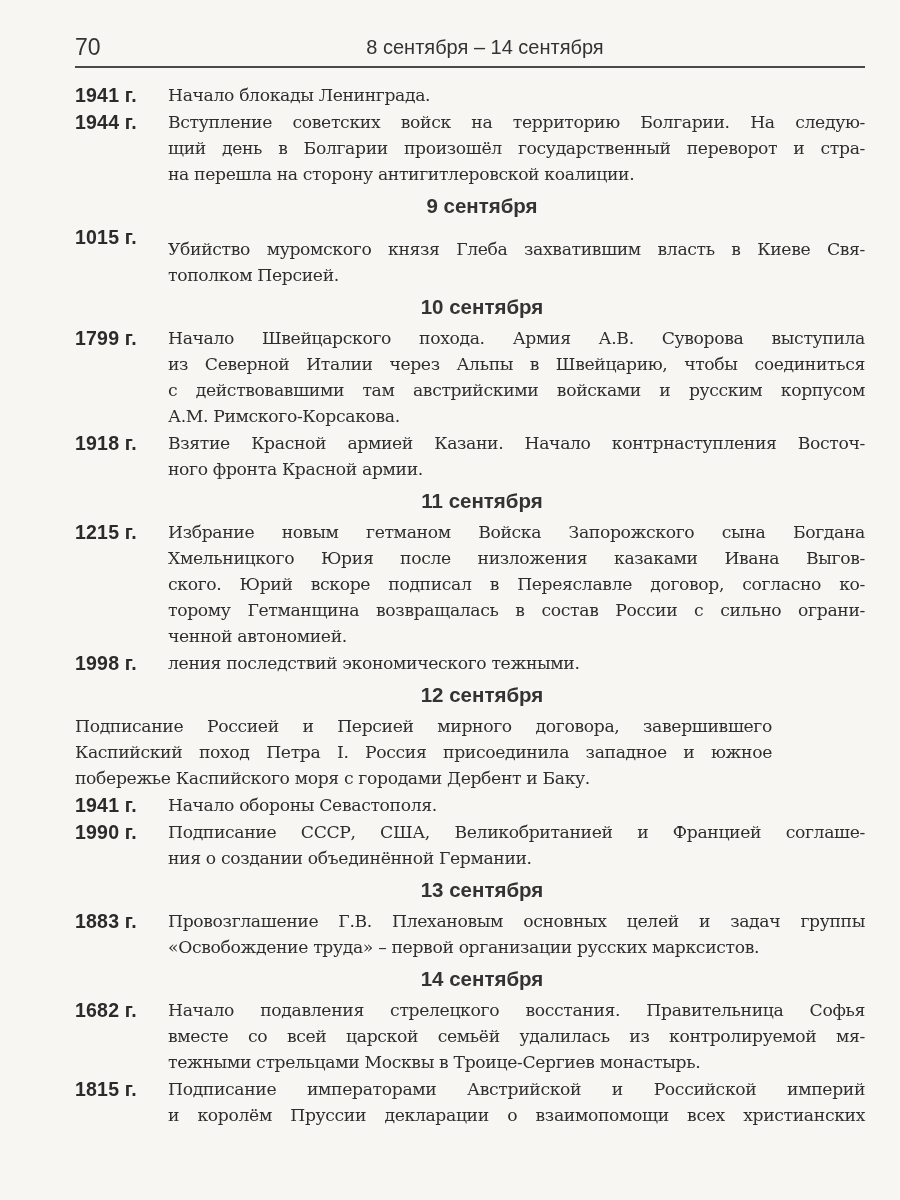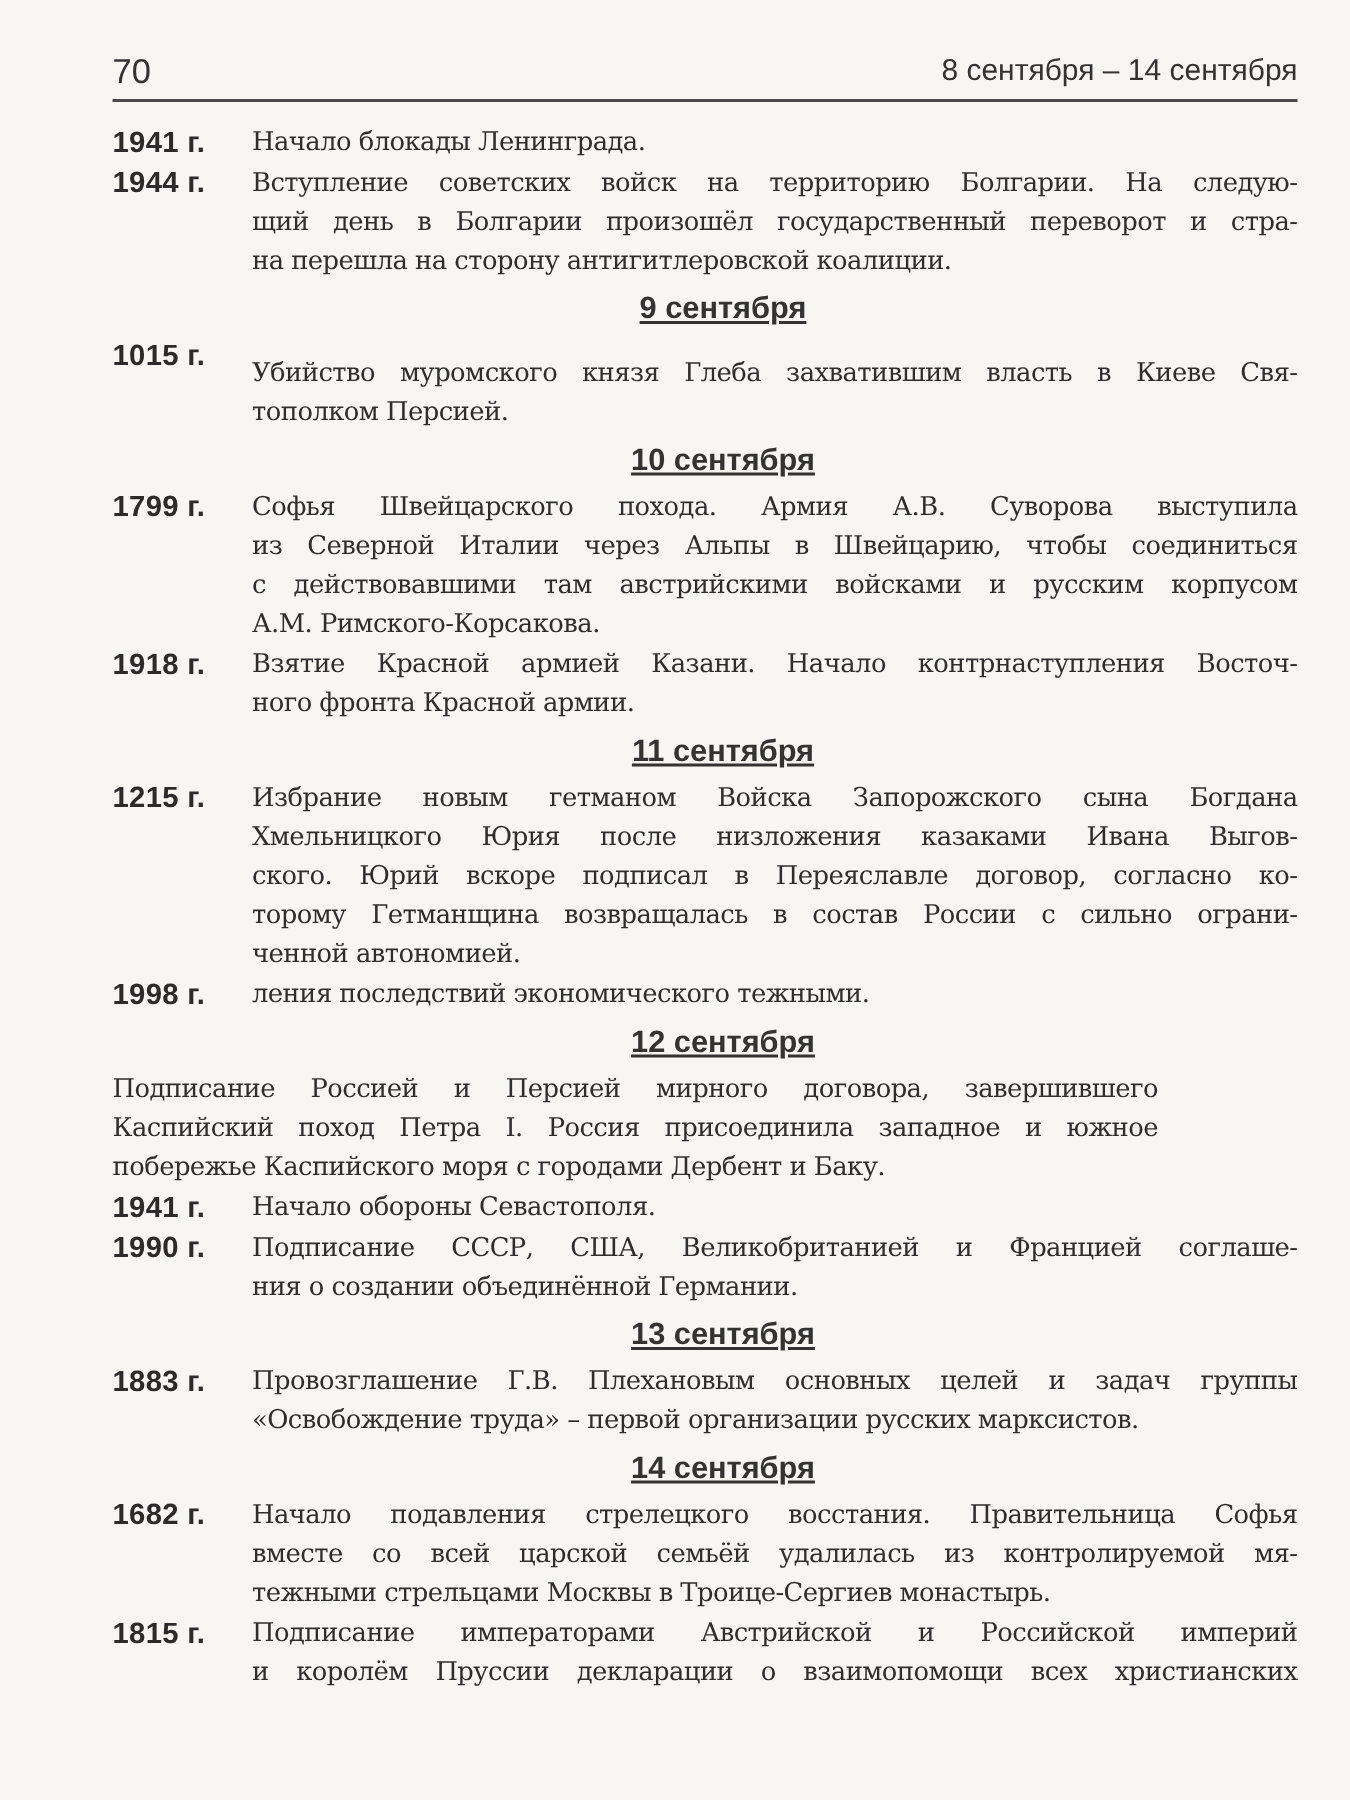--- a/index.html
+++ b/index.html
@@ -13,31 +13,30 @@
   .running-head {
     position: absolute; left: 75px; top: 32px; width: 790px; height: 34px;
     border-bottom: 2px solid #4a4a4a;
     font-family: "Liberation Sans", "DejaVu Sans", sans-serif;
   }
   .page-number {
     position: absolute; left: 0; top: 2px;
     font-size: 23px; color: #333;
   }
   .running-title {
-    position: absolute; left: 0; right: 0; top: 4px; text-align: right;
+    position: absolute; left: 0; right: 0; top: 4px; text-align: center;
     font-size: 20px; color: #333; padding-left: 30px;
   }
   .content { position: absolute; left: 75px; top: 82px; width: 790px; }
   .day-heading {
     font-family: "Liberation Sans", "DejaVu Sans", sans-serif;
     font-weight: bold; font-size: 20.5px; color: #333;
     text-align: center; padding-left: 24px;
     height: 26px; line-height: 26px;
     margin: 6px 0 5px 0;
-    text-decoration: underline;
   }
   .entry { display: flex; margin-bottom: 1px; }
   .entry-year {
     font-family: "Liberation Sans", "DejaVu Sans", sans-serif;
     font-weight: bold; font-size: 19.5px; color: #2b2b2b;
     width: 93px; flex: 0 0 93px; line-height: 26px;
     letter-spacing: 0.2px;
   }
   .entry-text {
     font-family: "DejaVu Serif", "Liberation Serif", serif;
@@ -76,21 +75,21 @@
         <div class="entry-year">1015 г.</div>
         <div class="entry-text">
           <span class="line" style="font-size: 17.2px; margin-top: 12px;">Убийство муромского князя Глеба захватившим власть в Киеве Свя-</span>
           <span class="line last">тополком Персией.</span>
         </div>
       </div>
       <div class="day-heading">10 сентября</div>
       <div class="entry">
         <div class="entry-year">1799 г.</div>
         <div class="entry-text">
-          <span class="line" style="font-size: 17.2px;">Софья Швейцарского похода. Армия А.В. Суворова выступила</span>
+          <span class="line" style="font-size: 17.2px;">Начало Швейцарского похода. Армия А.В. Суворова выступила</span>
           <span class="line" style="font-size: 17.2px;">из Северной Италии через Альпы в Швейцарию, чтобы соединиться</span>
           <span class="line" style="font-size: 17.2px;">с действовавшими там австрийскими войсками и русским корпусом</span>
           <span class="line last">А.М. Римского-Корсакова.</span>
         </div>
       </div>
       <div class="entry">
         <div class="entry-year">1918 г.</div>
         <div class="entry-text">
           <span class="line" style="font-size: 17.2px;">Взятие Красной армией Казани. Начало контрнаступления Восточ-</span>
           <span class="line last">ного фронта Красной армии.</span>

